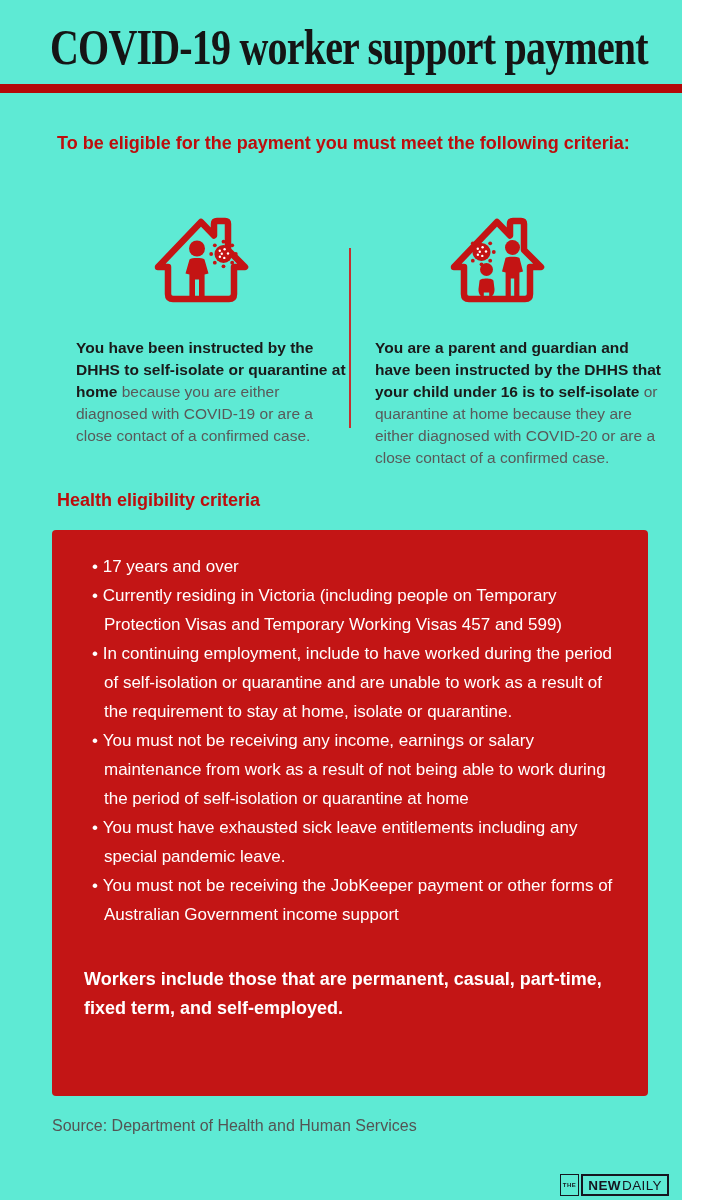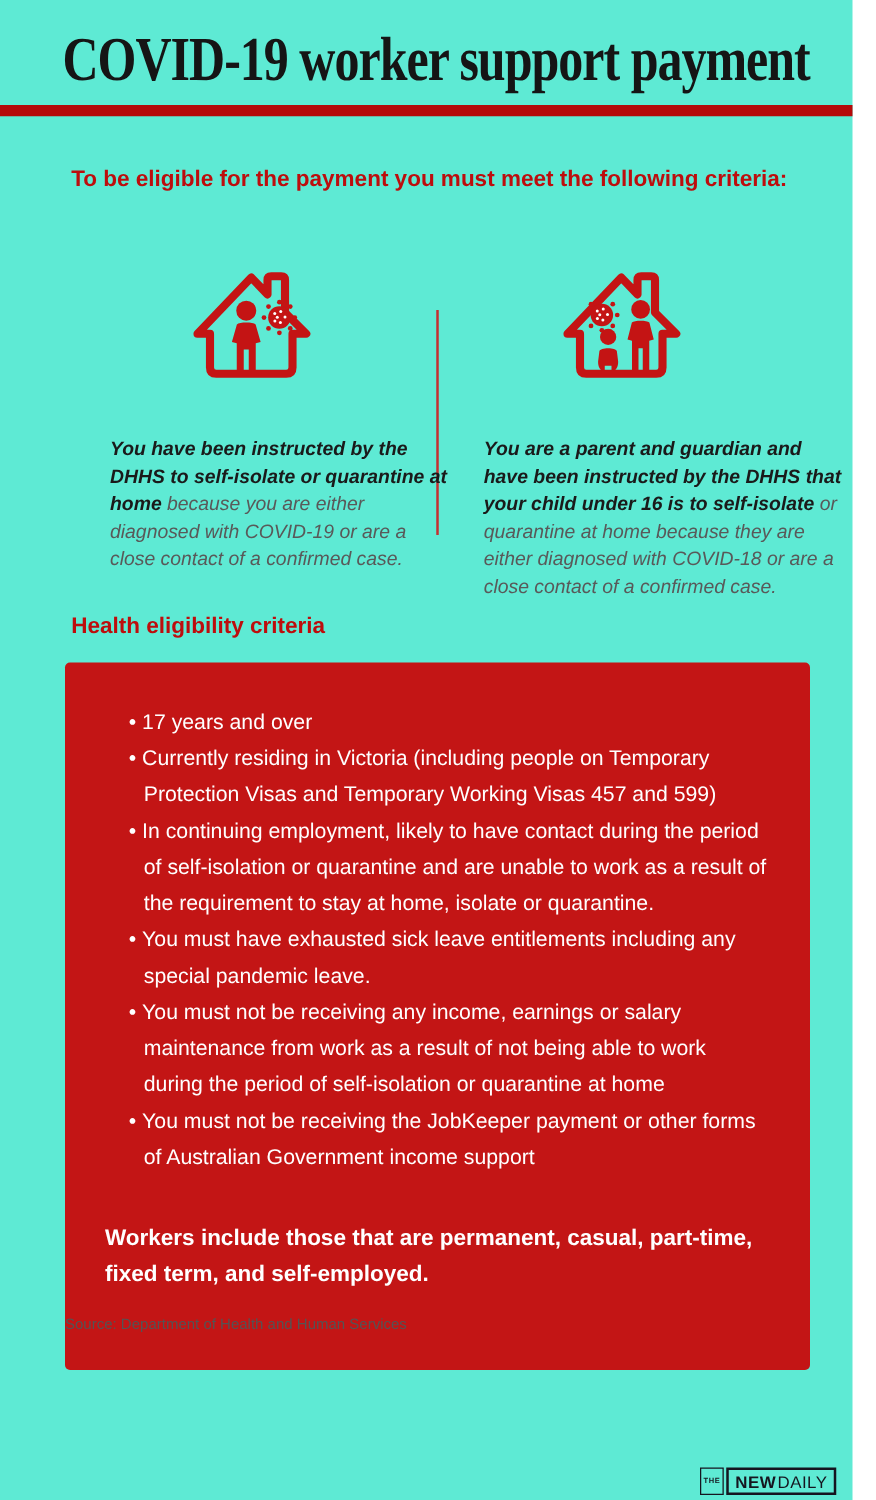--- a/index.html
+++ b/index.html
@@ -37,46 +37,46 @@
   .crit-icon.right{left:444px;top:210px;}
   .house-outline{fill:none;stroke:var(--icon-red,#c41414);stroke-width:6.5;
     stroke-linejoin:round;stroke-linecap:round;}
   .fig{fill:var(--icon-red,#c41414);}
   .virus-dot{fill:#ffffff;}
   .vdivider{
     position:absolute;left:349px;top:248px;width:2px;height:180px;
     background:#c53030;
   }
   .col{
-    position:absolute;margin:16px;
-    font-size:15.5px;line-height:22px;color:var(--text-gray,#595959);font-style:italic;
+    position:absolute;margin:4px;
+    font-size:15.5px;line-height:22px;color:var(--text-gray,#595959);
   }
   .col b{color:var(--text-dark,#1a1a1a);font-weight:700;}
   .col-left{left:72px;top:333px;width:272px;}
   .col-right{left:371px;top:333px;width:290px;}
   
   .red-box{
     position:absolute;left:52px;top:530px;width:596px;height:566px;
     background:var(--box-red,#c31515);border-radius:4px;
     box-sizing:border-box;padding:22px 24px 0 32px;
     color:#ffffff;
   }
-  .red-box ul{margin:11px;padding:0 0 0 4px;list-style:none;}
+  .red-box ul{margin:0;padding:0 0 0 4px;list-style:none;}
   .red-box li{
     font-size:17px;line-height:29px;
     padding-left:16px;text-indent:-12px;
   }
   .red-box li::before{content:"\2022\00a0";}
   .workers-note{
     margin:36px 0 16px 0;font-size:18px;font-weight:700;line-height:29px;
   }
   
   .source{
-    position:absolute;left:52px;top:1052px;margin:0;
-    font-size:12px;color:var(--source-gray,#545454);
+    position:absolute;left:52px;top:1117px;margin:0;
+    font-size:16px;color:var(--source-gray,#545454);
   }
   .logo{
     position:absolute;right:13px;top:1174px;height:22px;
     display:flex;align-items:stretch;gap:2px;color:var(--logo-dark,#15151f);
   }
   .logo-the{
     border:1px solid var(--logo-dark,#15151f);
     font-size:6px;font-weight:700;letter-spacing:.5px;
     display:flex;align-items:center;padding:0 2px;
   }
@@ -157,31 +157,31 @@
         <circle cx="38.3" cy="45.9" r="1.2"></circle>
           <circle cx="35.8" cy="41.7" r="1.2"></circle>
       </g>
     </g>
   </svg>
 
   <div class="vdivider"></div>
 
   <p class="col col-left"><b>You have been instructed by the DHHS to self-isolate or quarantine at home</b><span> because you are either diagnosed with COVID-19 or are a close contact of a confirmed case.</span></p>
 
-  <p class="col col-right"><b>You are a parent and guardian and have been instructed by the DHHS that your child under 16 is to self-isolate</b><span> or quarantine at home because they are either diagnosed with COVID-18 or are a close contact of a confirmed case.</span></p>
+  <p class="col col-right"><b>You are a parent and guardian and have been instructed by the DHHS that your child under 16 is to self-isolate</b><span> or quarantine at home because they are either diagnosed with COVID-20 or are a close contact of a confirmed case.</span></p>
 
   <h2 class="section-heading other-heading">Health eligibility criteria</h2>
 
   <section class="red-box">
     <ul>
       <li>17 years and over</li>
       <li>Currently residing in Victoria (including people on Temporary Protection Visas and Temporary Working Visas 457 and 599)</li>
-      <li>In continuing employment, likely to have contact during the period of self-isolation or quarantine and are unable to work as a result of the requirement to stay at home, isolate or quarantine.</li>
+      <li>In continuing employment, include to have worked during the period of self-isolation or quarantine and are unable to work as a result of the requirement to stay at home, isolate or quarantine.</li>
+      <li>You must not be receiving any income, earnings or salary maintenance from work as a result of not being able to work during the period of self-isolation or quarantine at home</li>
       <li>You must have exhausted sick leave entitlements including any special pandemic leave.</li>
-      <li>You must not be receiving any income, earnings or salary maintenance from work as a result of not being able to work during the period of self-isolation or quarantine at home</li>
       <li>You must not be receiving the JobKeeper payment or other forms of Australian Government income support</li>
     </ul>
     <p class="workers-note">Workers include those that are permanent, casual, part-time, fixed term, and self-employed.</p>
   </section>
 
   <p class="source">Source: Department of Health and Human Services</p>
 
   <div class="logo">
     <span class="logo-the">THE</span>
     <span class="logo-main">

